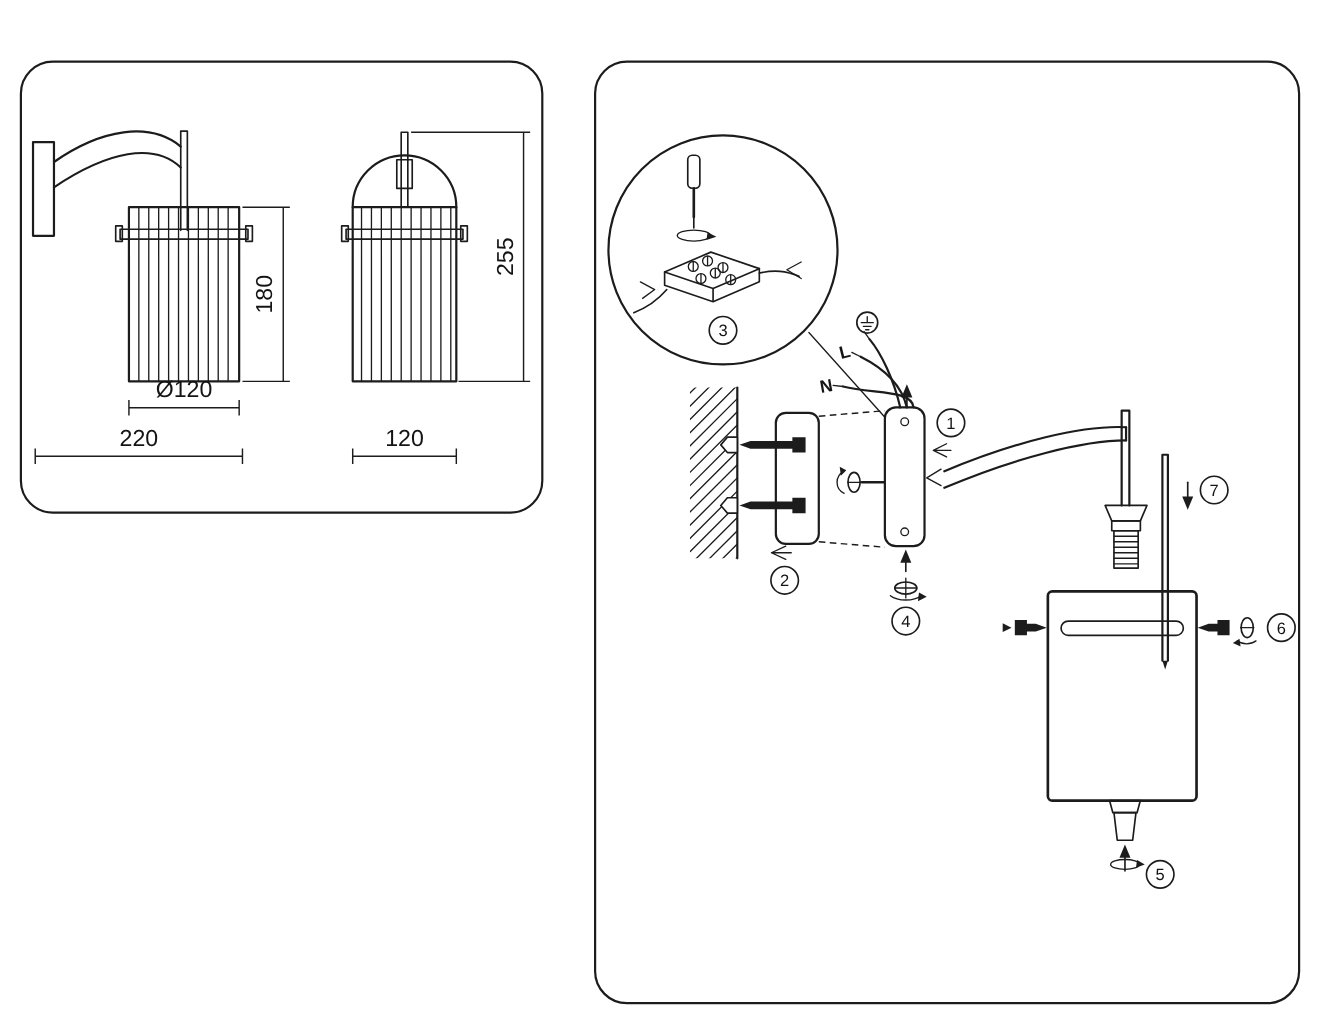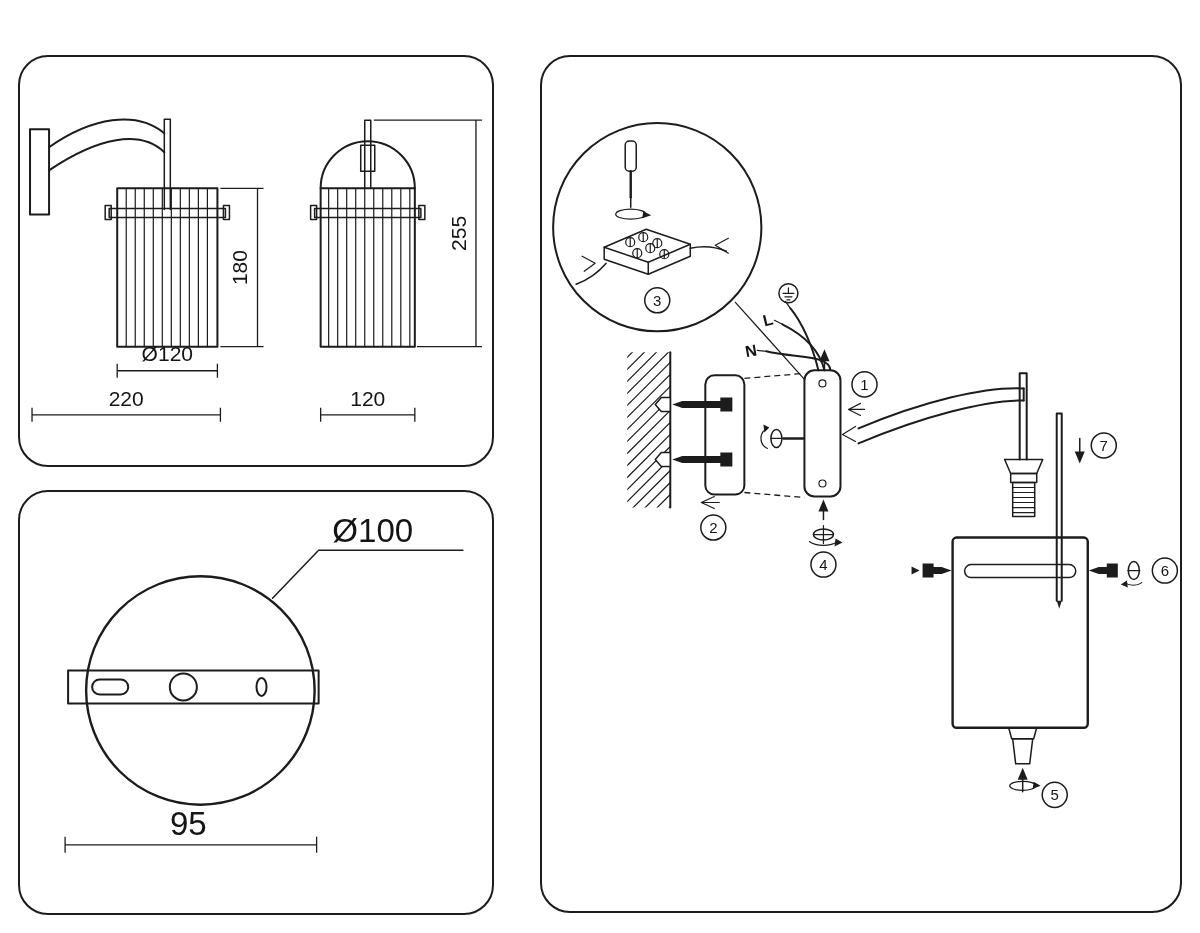--- a/index.html
+++ b/index.html
@@ -70,35 +70,20 @@
         <path class="dim" d="M353 63 H461 M396 289 H461 M455 63 V289"></path>
         <text class="t21" x="445" y="176" text-anchor="middle" transform="rotate(-90 445 176)">255</text>
       </g>
       <g>
         <path class="dim" d="M300 357 H394 M300 350 V364 M394 350 V364"></path>
         <text class="t21" x="347" y="348" text-anchor="middle">120</text>
       </g>
     </svg>
   </div>
 
-  <div class="panel" id="panel-b">
-    <svg viewBox="0 0 471 420">
-      <circle class="s22" cx="180" cy="198" r="114"></circle>
-      <path class="s15" d="M 442 58 H 298 L 252 106"></path>
-      <text class="t33" x="352" y="50" text-anchor="middle">Ø100</text>
-      <rect class="s2" x="48" y="178" width="250" height="33"></rect>
-      <rect class="s2" x="72" y="187" width="36" height="15" rx="7.5"></rect>
-      <circle class="s2" cx="163" cy="194.5" r="13.5"></circle>
-      <ellipse class="s2" cx="241" cy="194.5" rx="5" ry="9"></ellipse>
-      <g>
-        <path class="dim" d="M45 352 H296 M45 344 V360 M296 344 V360"></path>
-        <text class="t33" x="168" y="342" text-anchor="middle">95</text>
-      </g>
-    </svg>
-  </div>
 
   <div class="panel" id="panel-c">
     <svg viewBox="0 0 637 853">
       <defs>
         <clipPath id="wallclip">
             <rect x="85" y="295" width="43" height="155"></rect>
           </clipPath>
       </defs>
 
       <g>

